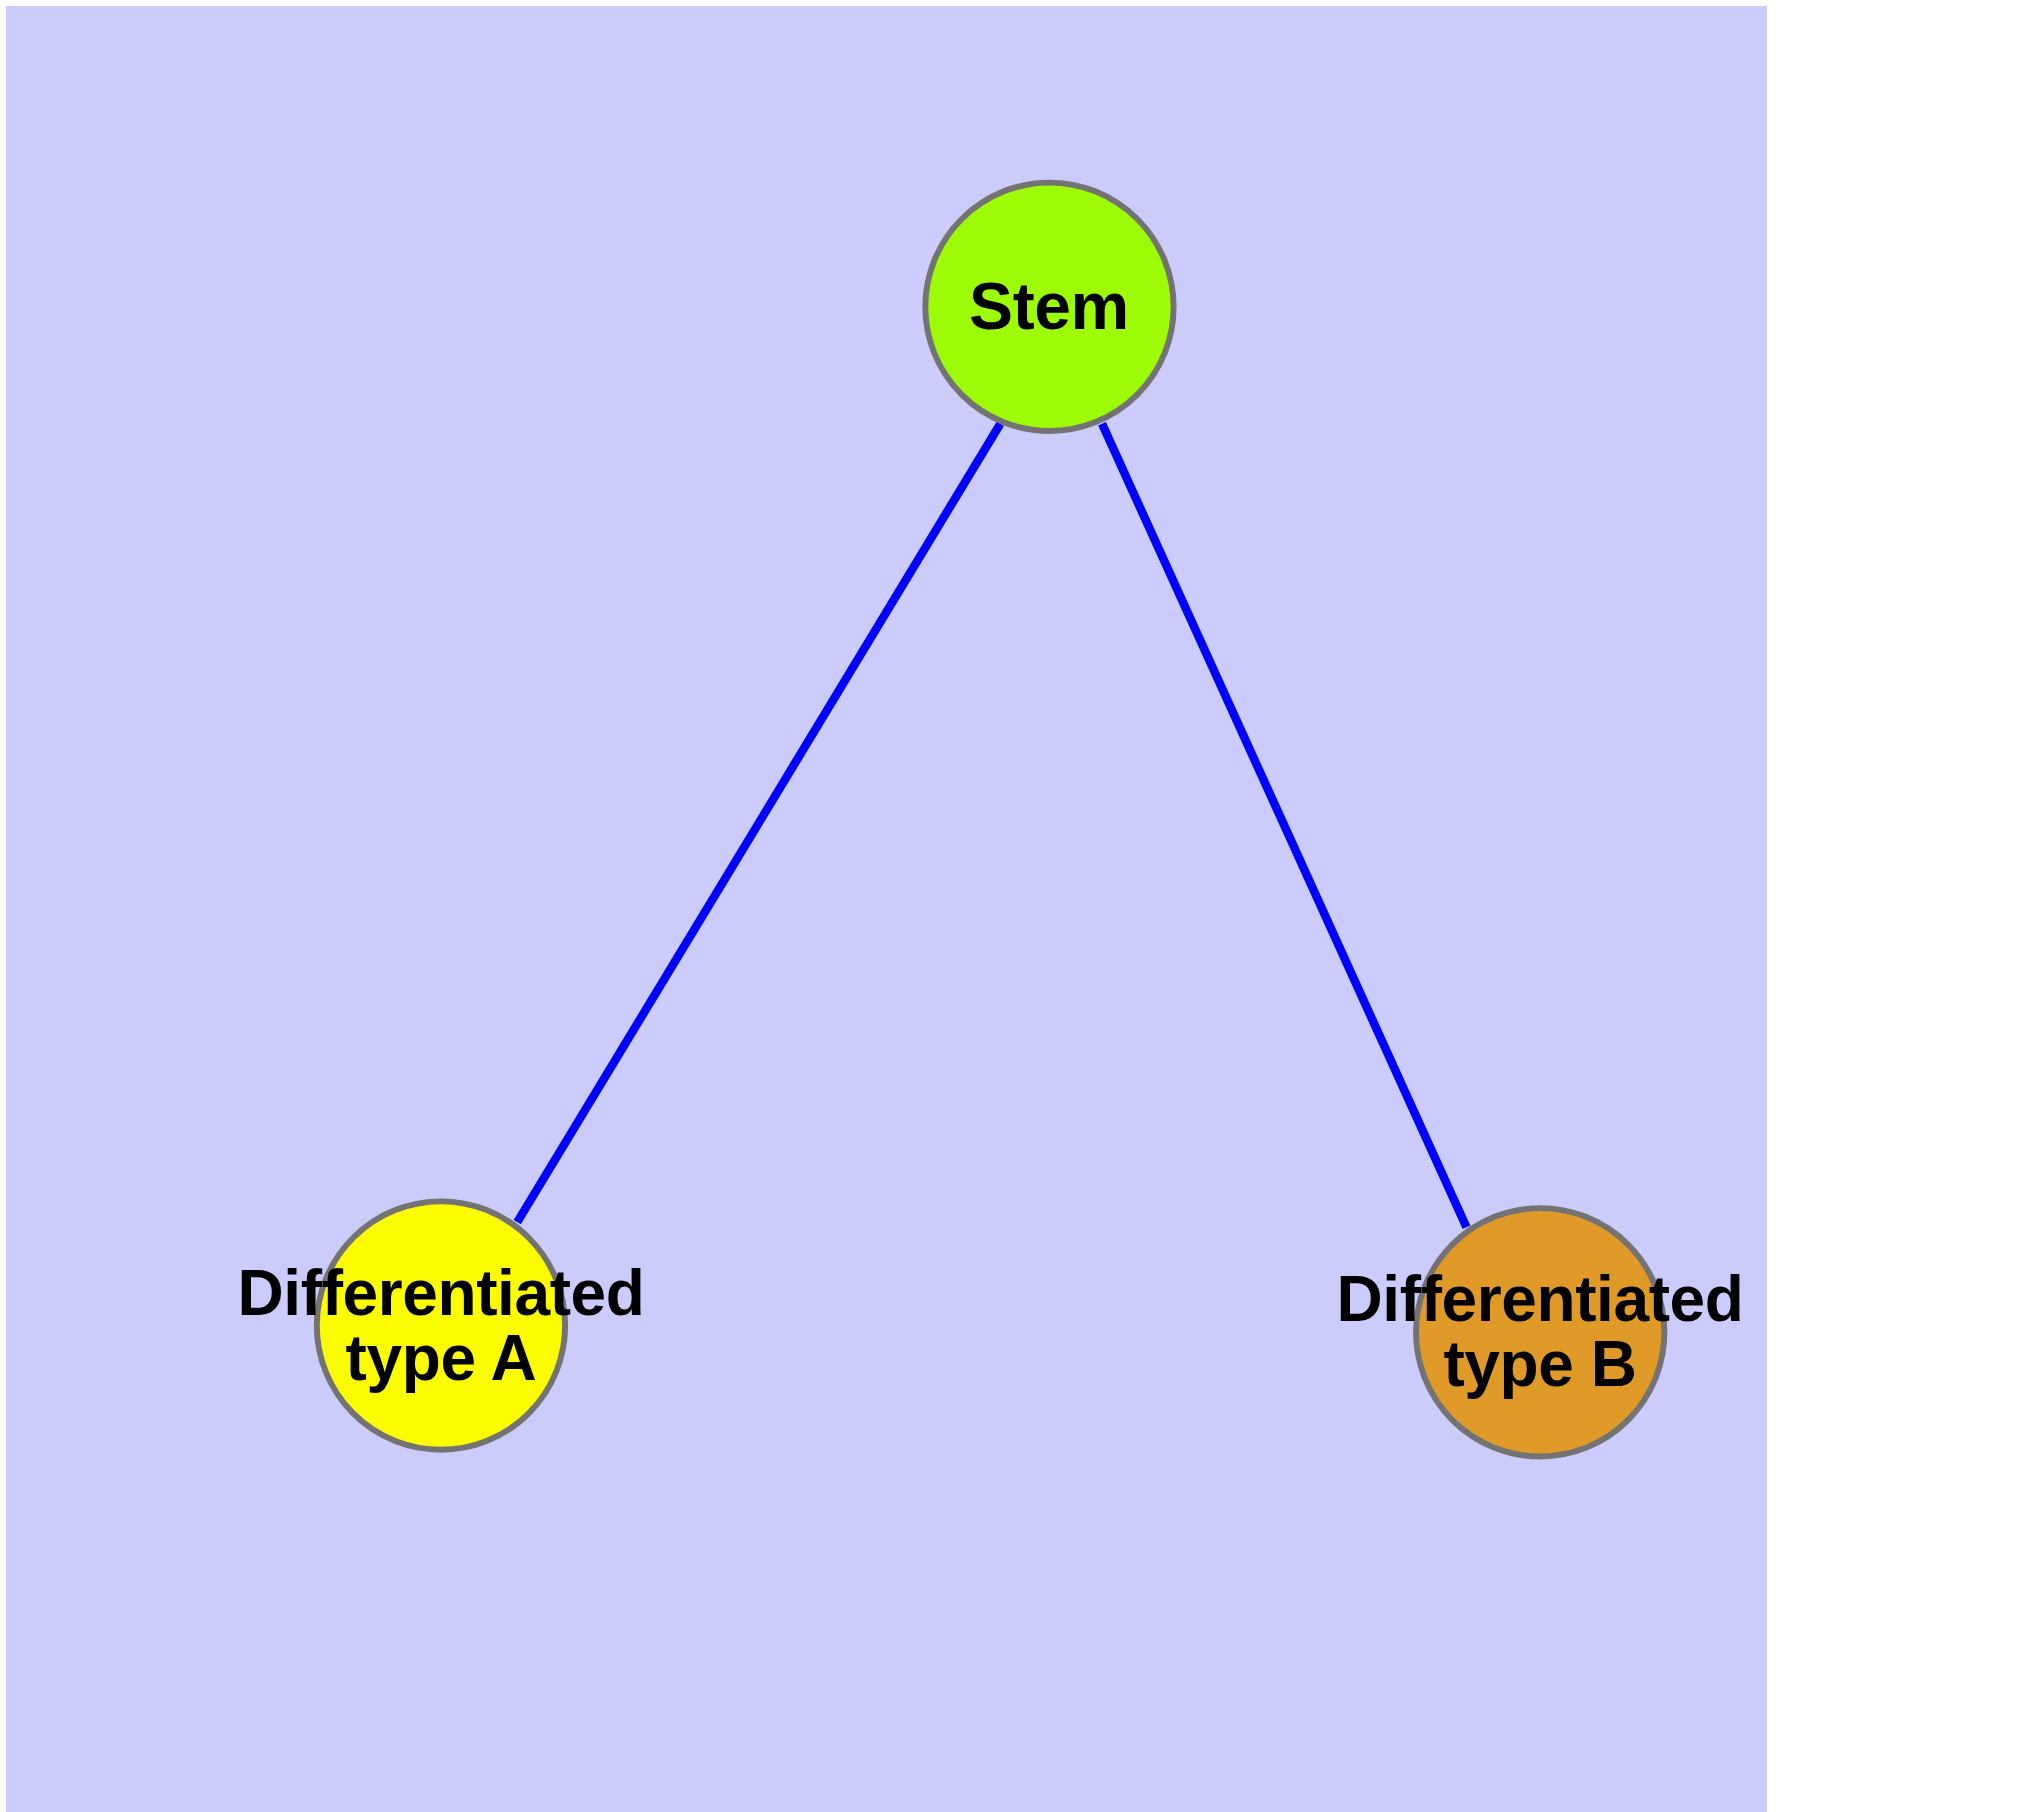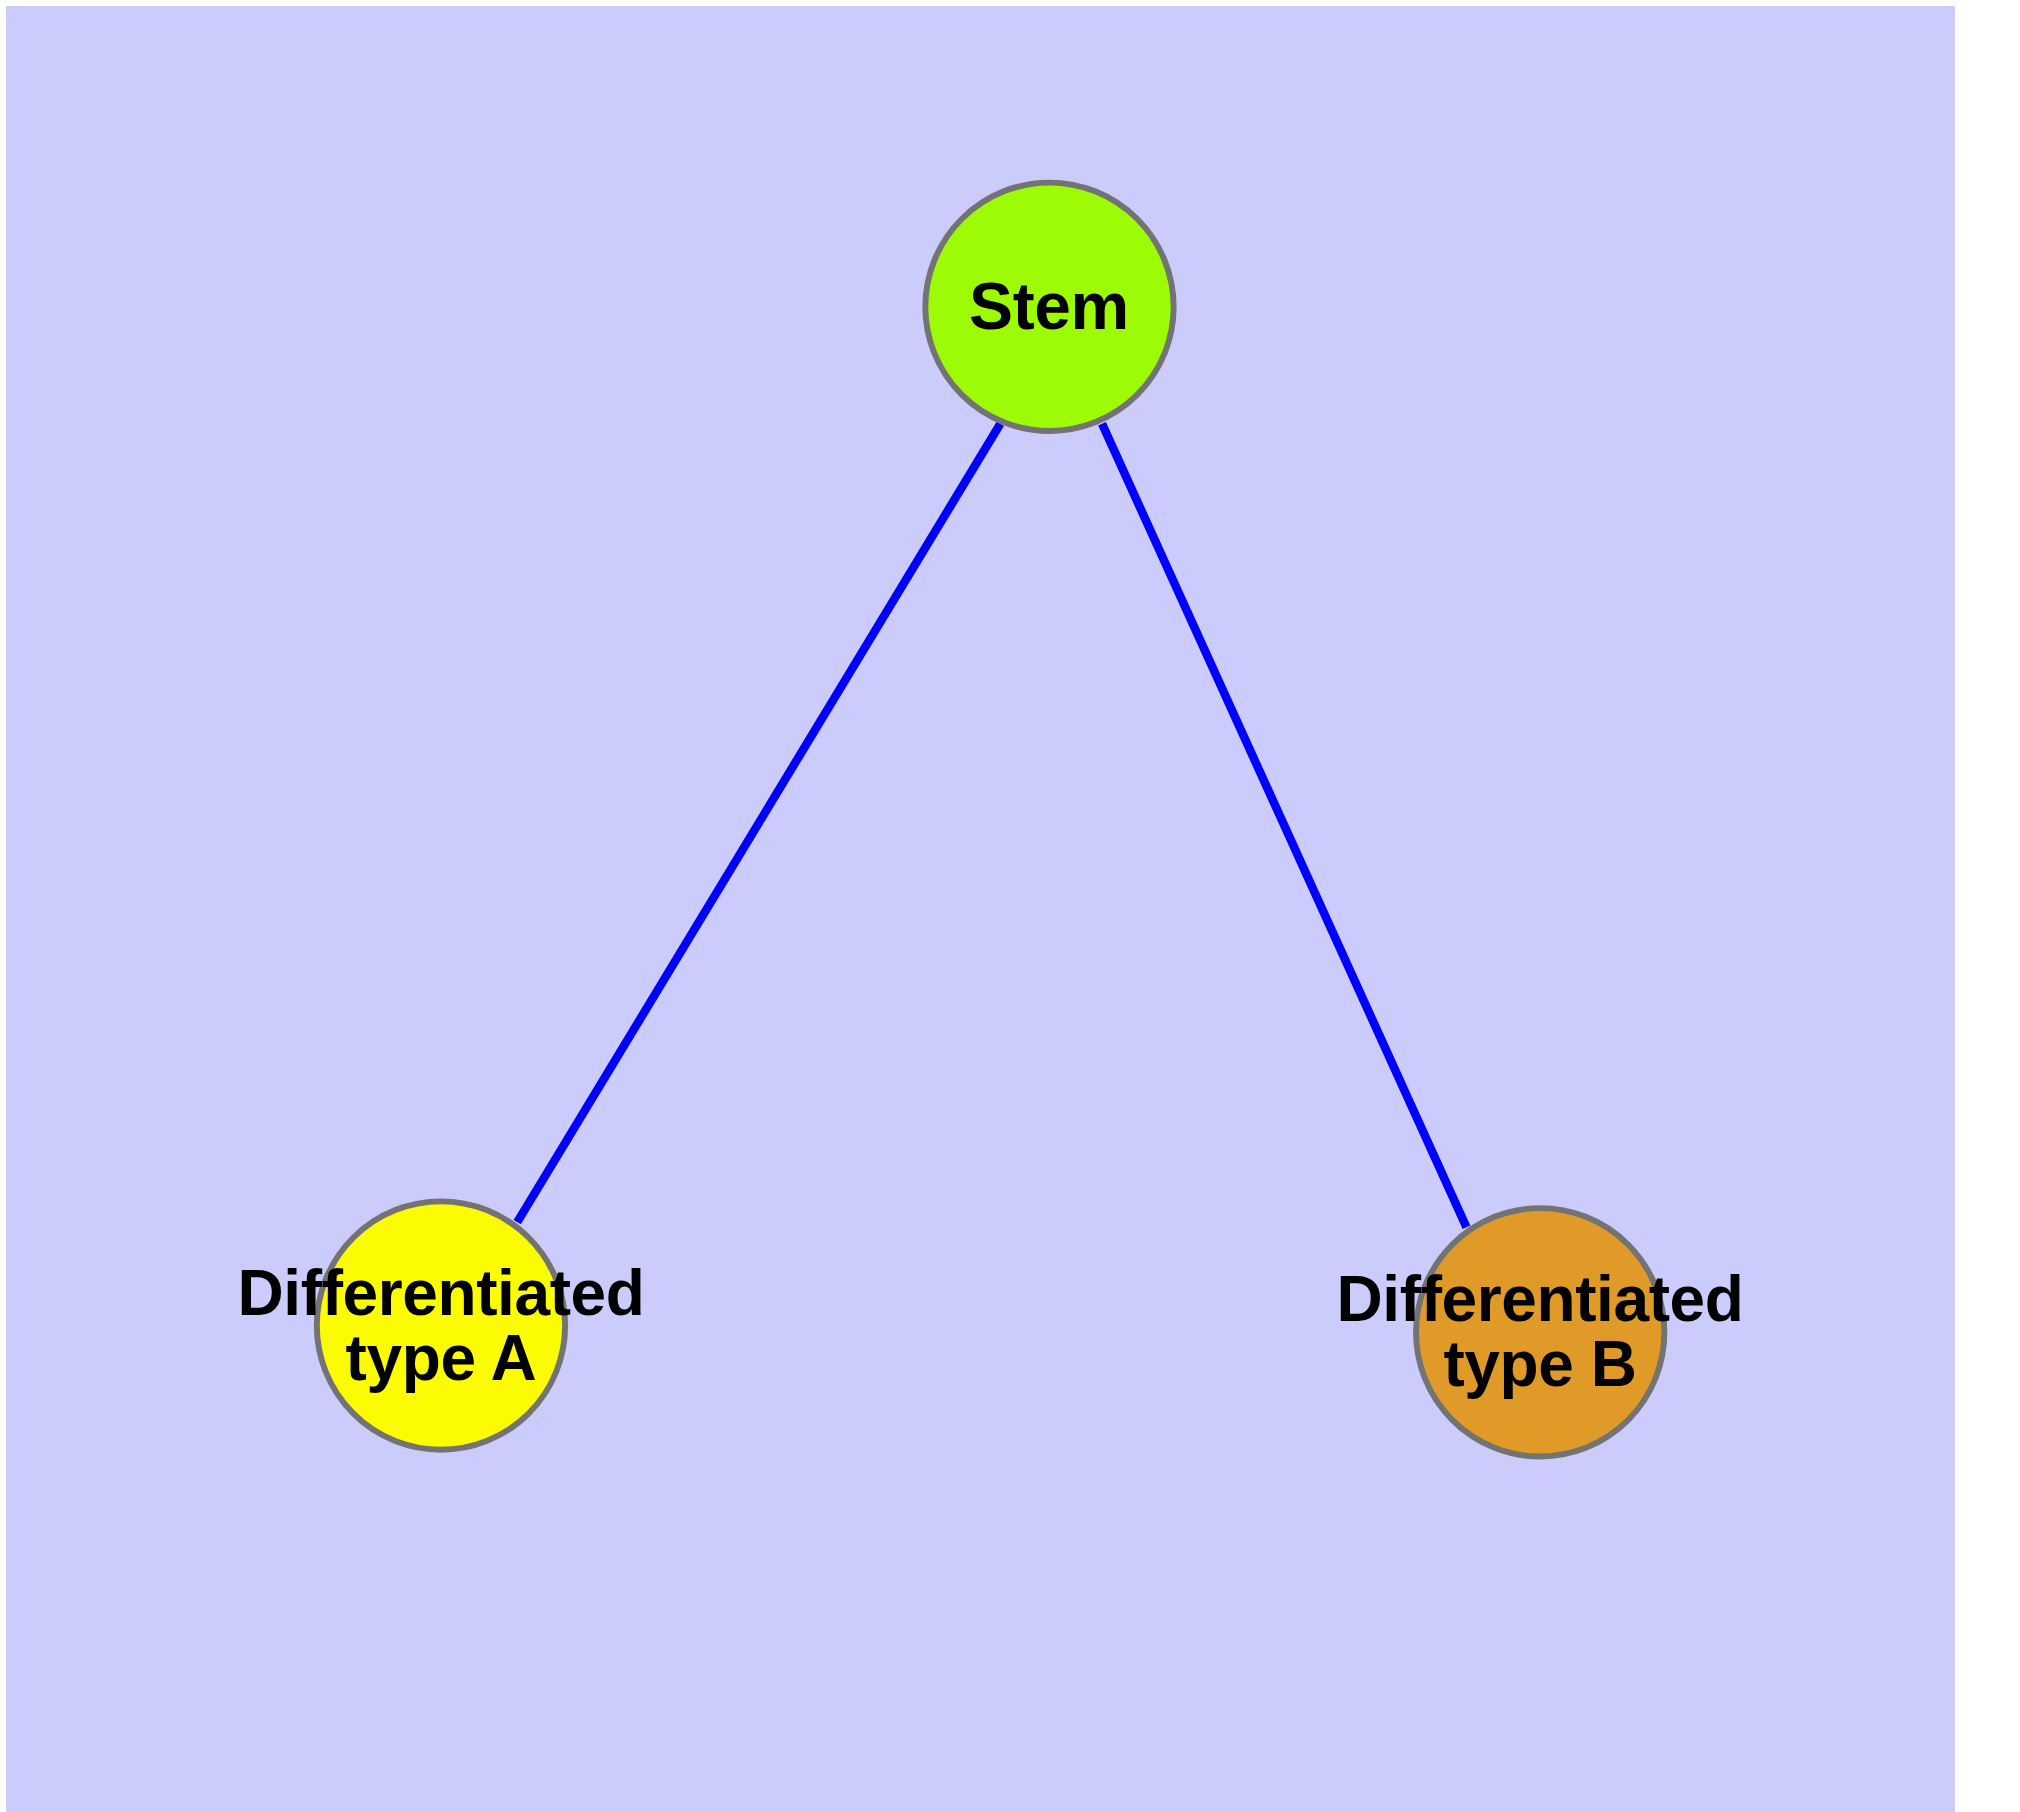--- a/index.html
+++ b/index.html
@@ -2,21 +2,21 @@
 <html style="font-size:13.6px"><head>
 <meta charset="utf-8">
 <style>
   html, body {
     margin: 0;
     padding: 0;
     background: #ffffff;
   }
   #canvas {
     position: relative;
-    width: 1955px;
+    width: 1767px;
     height: 1812px;
     background: #ffffff;
     overflow: hidden;
     font-family: "Liberation Sans", sans-serif;
   }
   #plot-area {
     position: absolute;
     left: 6px;
     top: 6px;
     width: 2015px;

